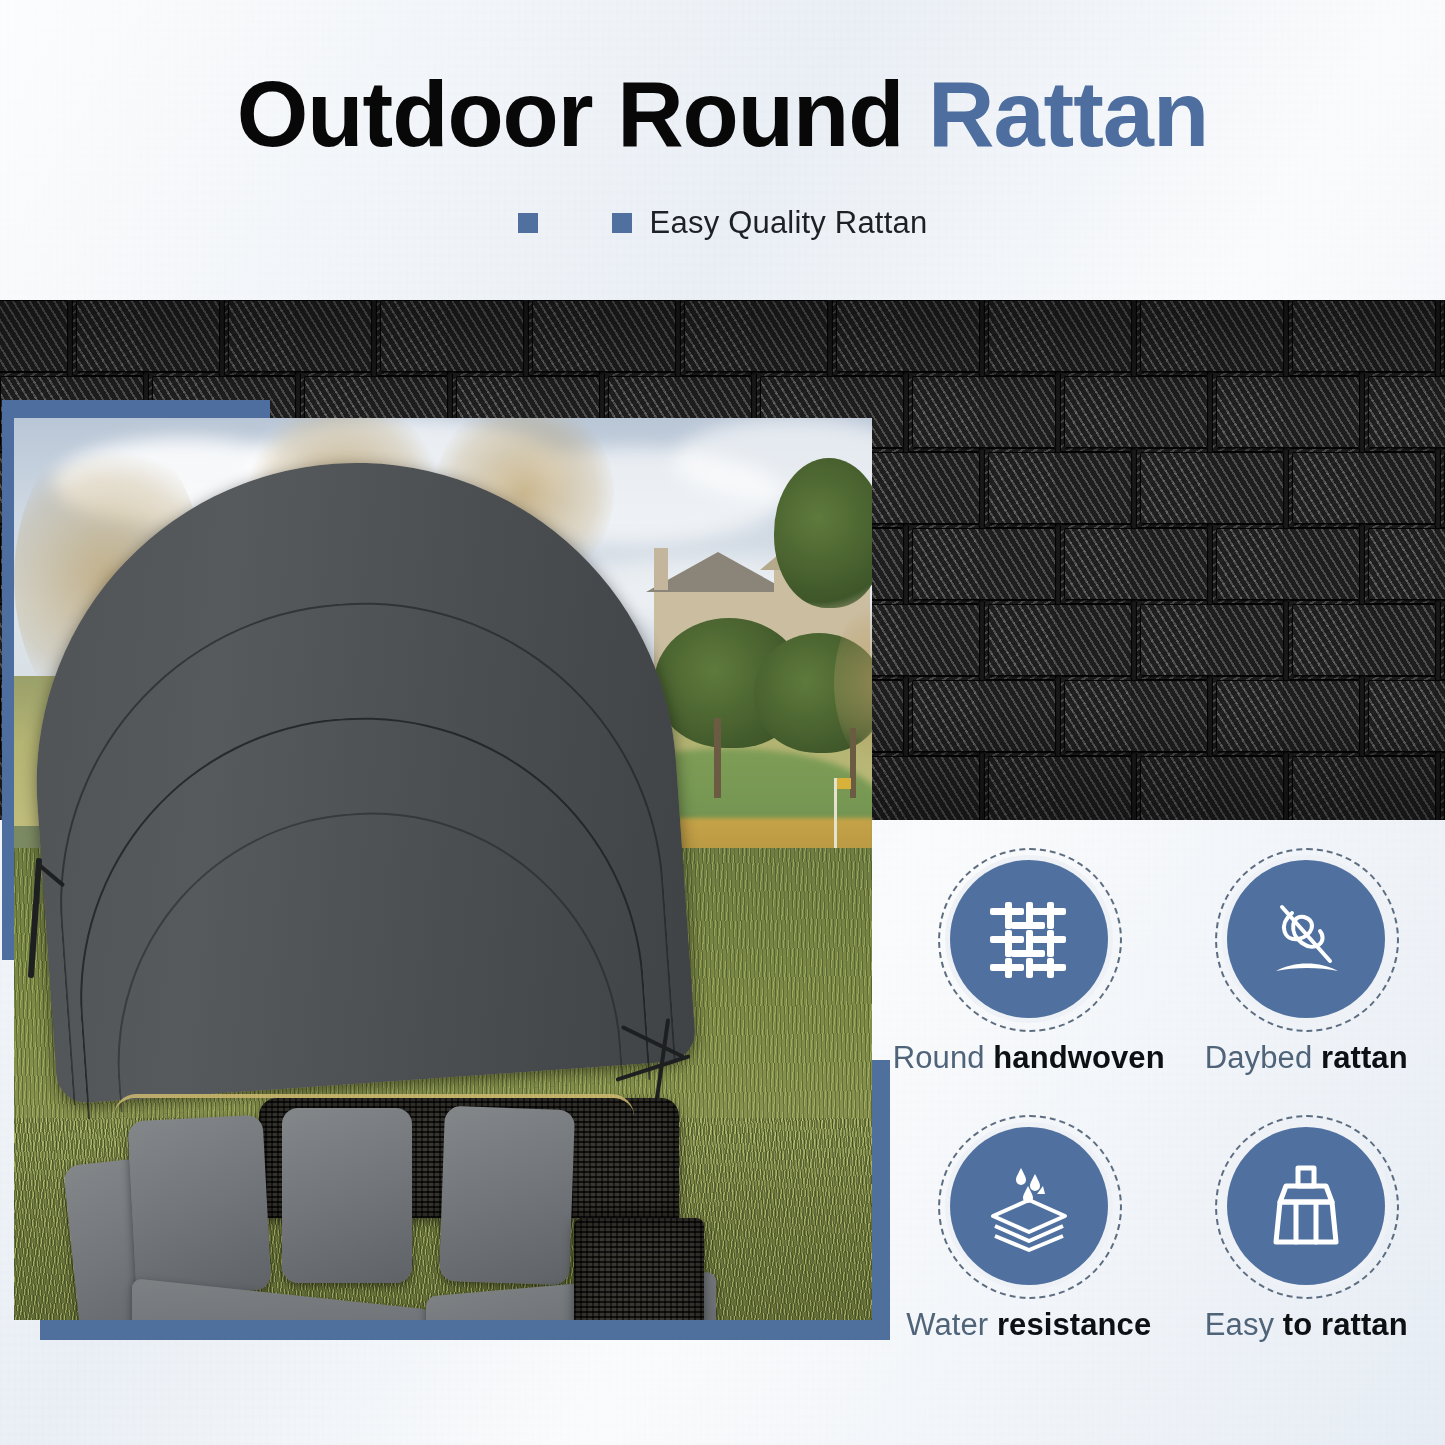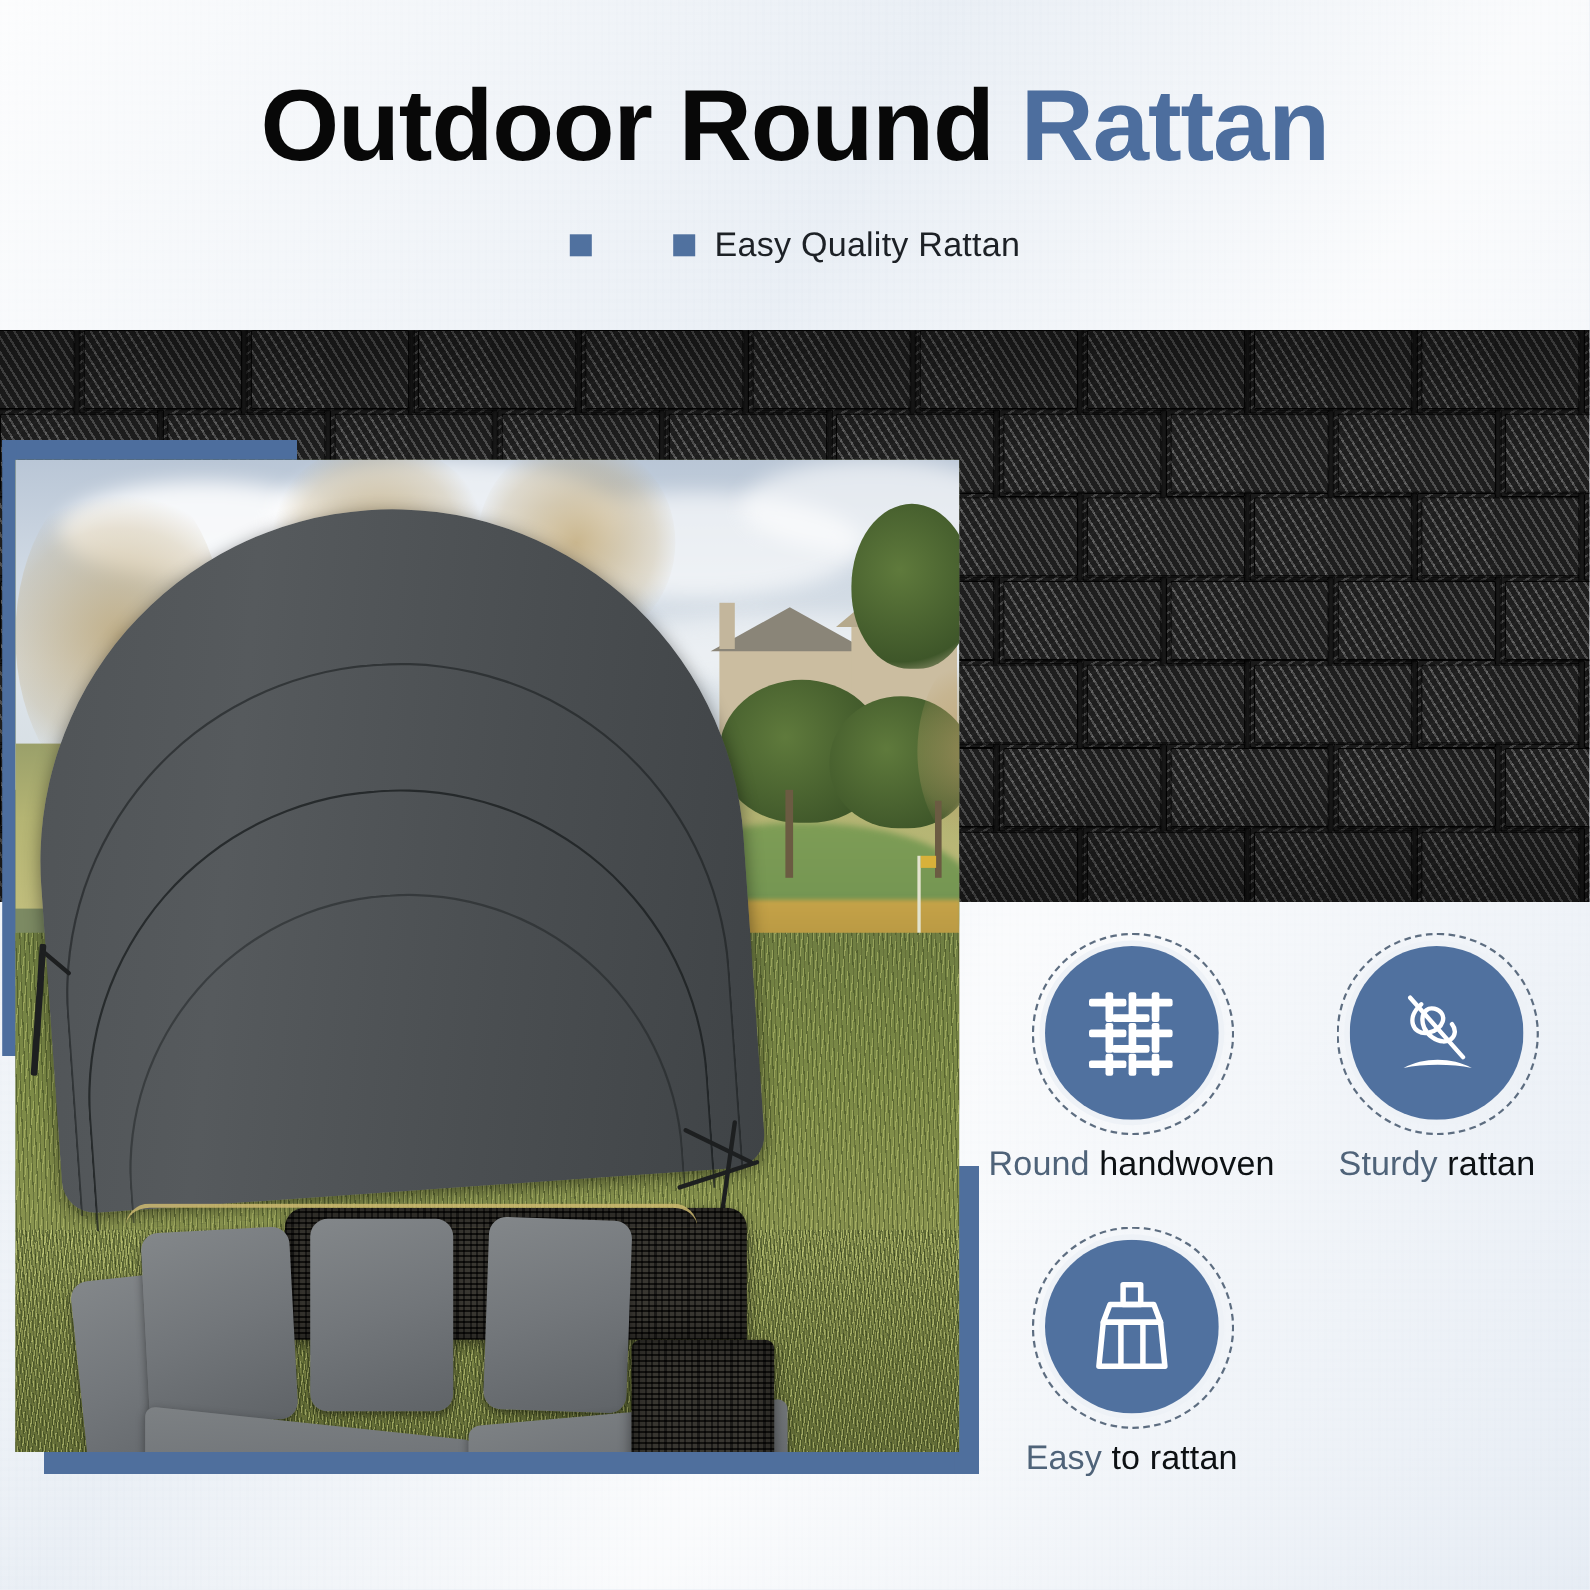--- a/index.html
+++ b/index.html
@@ -214,21 +214,21 @@
   }
   .dashring{
     position:absolute;left:-15px;top:-15px;width:180px;height:180px;
     border:2px dashed #5d6d80;border-radius:50%;
   }
   .icon-wrap svg{display:block;}
   .feat-label{
     margin-top:22px;font-size:31px;letter-spacing:.1px;white-space:nowrap;
   }
   .feat-label .b1{color:#4f6379;}
-  .feat-label .b2{color:#0d1114;font-weight:normal;}
+  .feat-label .b2{color:#0d1114;font-weight:bold;}
 </style>
 </head>
 <body>
 
 <div id="page"></div>
 
 <div id="header">
 
   <div id="title">
     <span class="blk">Outdoor Round </span><span class="blu">Rattan</span>
@@ -505,24 +505,45 @@
       <span class="dashring"></span>
       <svg width="96" height="96" viewBox="0 0 96 96" aria-hidden="true">
         <g fill="none" stroke="#ffffff" stroke-width="4" stroke-linecap="round" stroke-linejoin="round">
           <path d="M34 22 C20 34, 26 50, 40 48 C54 46, 60 30, 46 26 C34 23, 30 42, 44 52 C58 62, 70 50, 62 40"></path>
           <path d="M24 16 L72 70"></path>
         </g>
         <path d="M18 80 C36 70, 62 70, 80 80 C62 76, 36 76, 18 80 Z" fill="#ffffff"></path>
       </svg>
     </div>
     <div class="feat-label">
-      <span class="b1">Sturdy </span><span class="b2">rattan</span>
-    </div>
-  </div>
-
+      <span class="b1">Daybed </span><span class="b2">rattan</span>
+    </div>
+  </div>
+
+  <div class="feature">
+    <div class="icon-wrap">
+      <span class="dashring"></span>
+      <svg width="96" height="96" viewBox="0 0 96 96" aria-hidden="true">
+        <g fill="#ffffff">
+          <path d="M40 10 c3 6 5 9 5 12 a5 5 0 0 1-10 0 c0-3 2-6 5-12z"></path>
+          <path d="M54 16 c3 6 5 9 5 12 a5 5 0 0 1-10 0 c0-3 2-6 5-12z"></path>
+          <path d="M47 28 c3 6 5 9 5 12 a5 5 0 0 1-10 0 c0-3 2-6 5-12z"></path>
+        </g>
+        <g fill="none" stroke="#ffffff" stroke-width="4" stroke-linejoin="round">
+          <path d="M48 42 L84 58 L48 74 L12 58 Z"></path>
+          <path d="M14 68 L48 83 L82 68"></path>
+          <path d="M14 78 L48 92 L82 78"></path>
+        </g>
+        <path d="M56 36 l6 -8 l2 8 z" fill="#ffffff"></path>
+      </svg>
+    </div>
+    <div class="feat-label">
+      <span class="b1">Water </span><span class="b2">resistance</span>
+    </div>
+  </div>
 
   <div class="feature">
     <div class="icon-wrap">
       <span class="dashring"></span>
       <svg width="92" height="92" viewBox="0 0 92 92" aria-hidden="true">
         <g fill="none" stroke="#ffffff" stroke-width="5" stroke-linejoin="round" stroke-linecap="round">
           <path d="M38 8 h16 v18 h-16 z"></path>
           <path d="M26 26 h40 l6 16 h-52 z"></path>
           <path d="M20 42 h52 l4 40 h-60 z"></path>
           <path d="M36 44 v38"></path>

